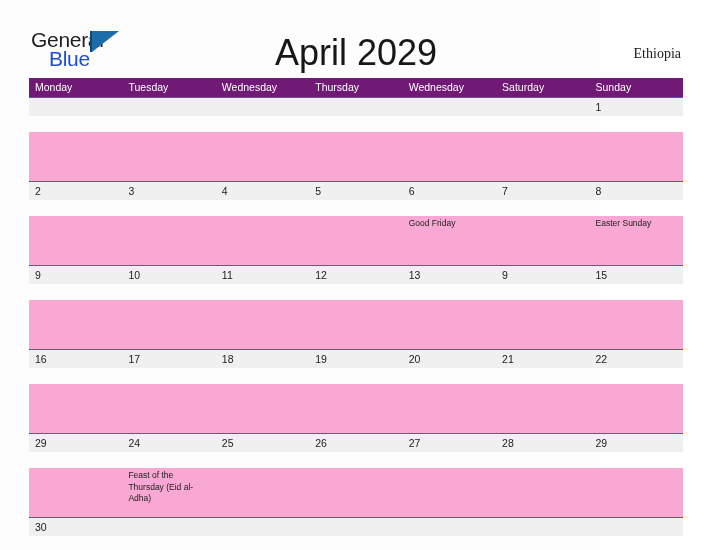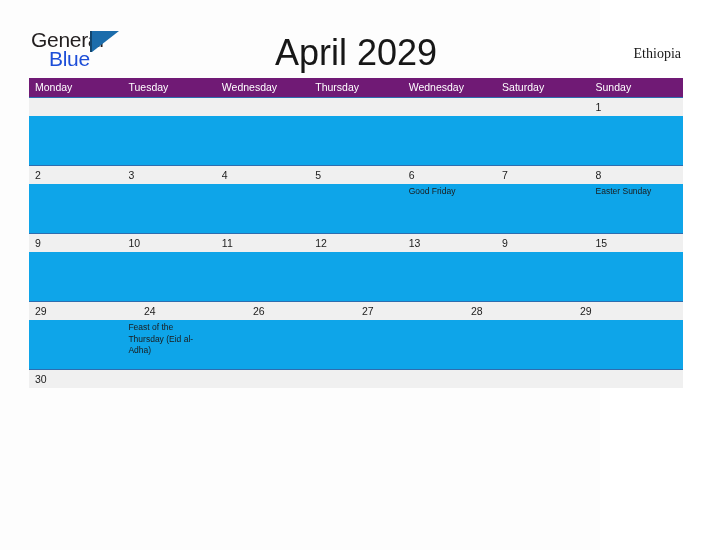--- a/index.html
+++ b/index.html
@@ -141,22 +141,23 @@
     color: #1b1b1b;
     line-height: 18px;
     padding-left: 6px;
     box-sizing: border-box;
     font-family: "Liberation Sans", sans-serif;
   }
 
   .week-events {
     display: flex;
     width: 100%;
-    background: #0ea5e9;
+    background: #f9a8d4;
     height: 49px;
+    margin-top: 16px;
   }
   .event-cell {
     flex: 1 1 0;
     font-size: 8.5px;
     color: #1b1b1b;
     line-height: 11.5px;
     padding: 2px 8px 0 6px;
     box-sizing: border-box;
     font-family: "Liberation Sans", sans-serif;
     word-wrap: break-word;
@@ -251,25 +252,46 @@
         <div class="event-cell"></div>
         <div class="event-cell"></div>
         <div class="event-cell"></div>
         <div class="event-cell"></div>
         <div class="event-cell"></div>
         <div class="event-cell"></div>
         <div class="event-cell"></div>
       </div>
     </div>
 
+    <div class="week">
+      <div class="week-dates">
+        <div class="date-cell">16</div>
+        <div class="date-cell">17</div>
+        <div class="date-cell">18</div>
+        <div class="date-cell">19</div>
+        <div class="date-cell">20</div>
+        <div class="date-cell">21</div>
+        <div class="date-cell">22</div>
+      </div>
+      <div class="week-events">
+        <div class="event-cell"></div>
+        <div class="event-cell"></div>
+        <div class="event-cell"></div>
+        <div class="event-cell"></div>
+        <div class="event-cell"></div>
+        <div class="event-cell"></div>
+        <div class="event-cell"></div>
+      </div>
+    </div>
 
     <div class="week">
       <div class="week-dates">
         <div class="date-cell">29</div>
         <div class="date-cell">24</div>
+        <div class="date-cell">25</div>
         <div class="date-cell">26</div>
         <div class="date-cell">27</div>
         <div class="date-cell">28</div>
         <div class="date-cell">29</div>
       </div>
       <div class="week-events">
         <div class="event-cell"></div>
         <div class="event-cell">Feast of the Thursday (Eid al-Adha)</div>
         <div class="event-cell"></div>
         <div class="event-cell"></div>

